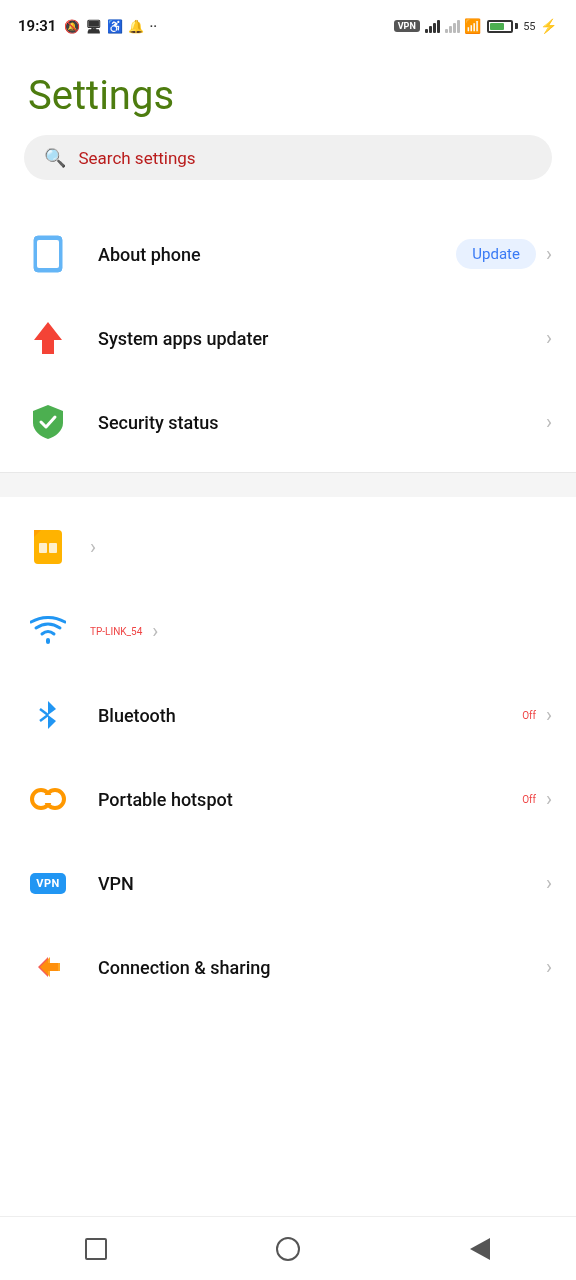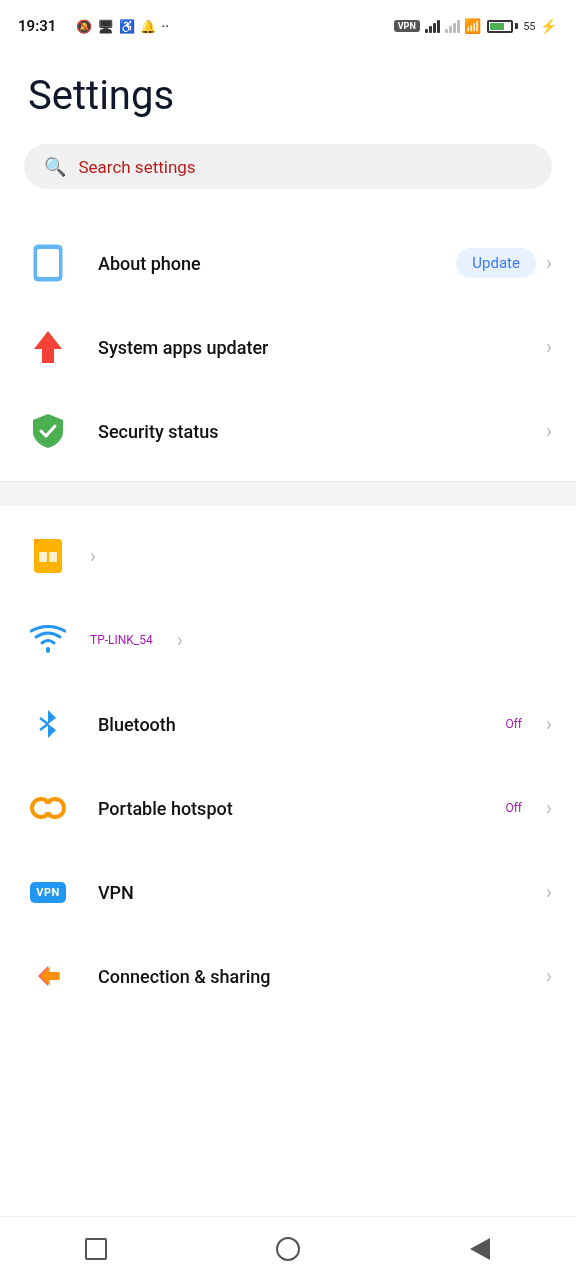--- a/index.html
+++ b/index.html
@@ -20,21 +20,21 @@
       padding: 10px 18px 6px 18px;
       background: #fff;
       height: 48px;
     }
     .status-left {
       font-size: 15px;
       font-weight: 600;
       color: #111;
       display: flex;
       align-items: center;
-      gap: 20px;
+      gap: 8px;
     }
     .status-icons {
       display: flex;
       align-items: center;
       gap: 5px;
     }
     .status-icon {
       font-size: 13px;
       color: #333;
     }
@@ -96,22 +96,22 @@
 
     
     .content {
       padding: 0;
     }
 
     
     .page-title {
       font-size: 40px;
       font-weight: 400;
-      color: #0f172a;
-      padding: 24px 28px 25px 28px;
+      color: #4d7c0f;
+      padding: 24px 28px 16px 28px;
     }
 
     
     .search-container {
       padding: 0 24px 24px 24px;
     }
     .search-bar {
       display: flex;
       align-items: center;
       background: #f0f0f0;
@@ -163,23 +163,23 @@
       flex-shrink: 0;
     }
     .setting-label {
       flex: 1;
       font-size: 18px;
       font-weight: 500;
       color: #111;
       margin-left: 8px;
     }
     .setting-value {
-      font-size: 12px;
-      color: #a21caf;
-      margin-right: 24px;
+      font-size: 10px;
+      color: #ef4444;
+      margin-right: 10px;
     }
     .chevron {
       color: #bbb;
       font-size: 20px;
     }
     .update-badge {
       background: #e8f1ff;
       color: #3a7af5;
       font-size: 15px;
       font-weight: 400;

